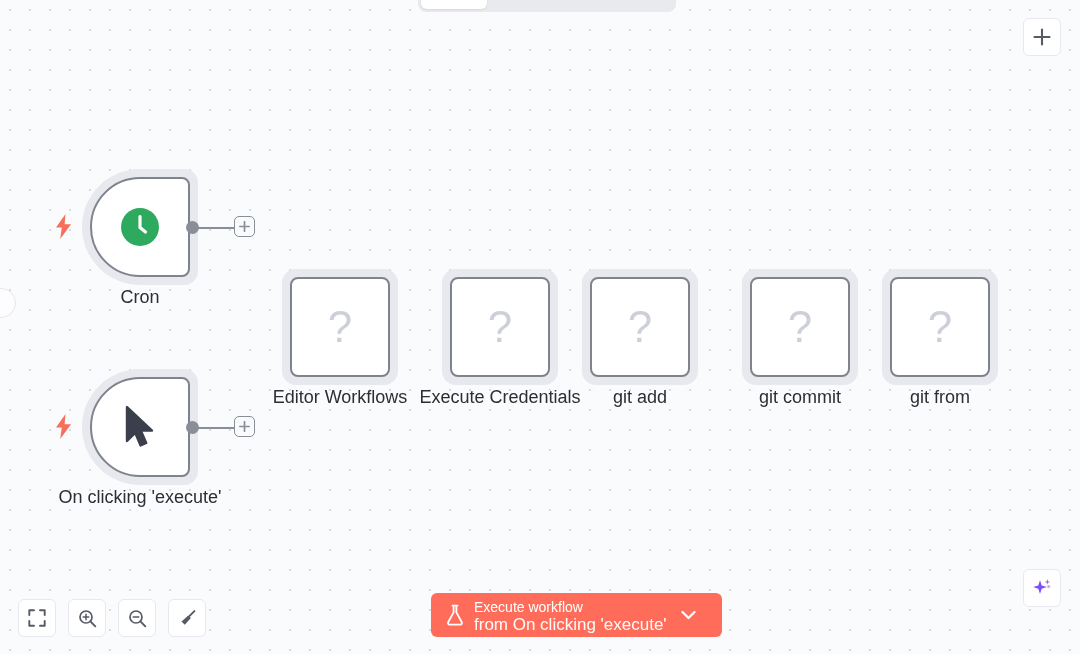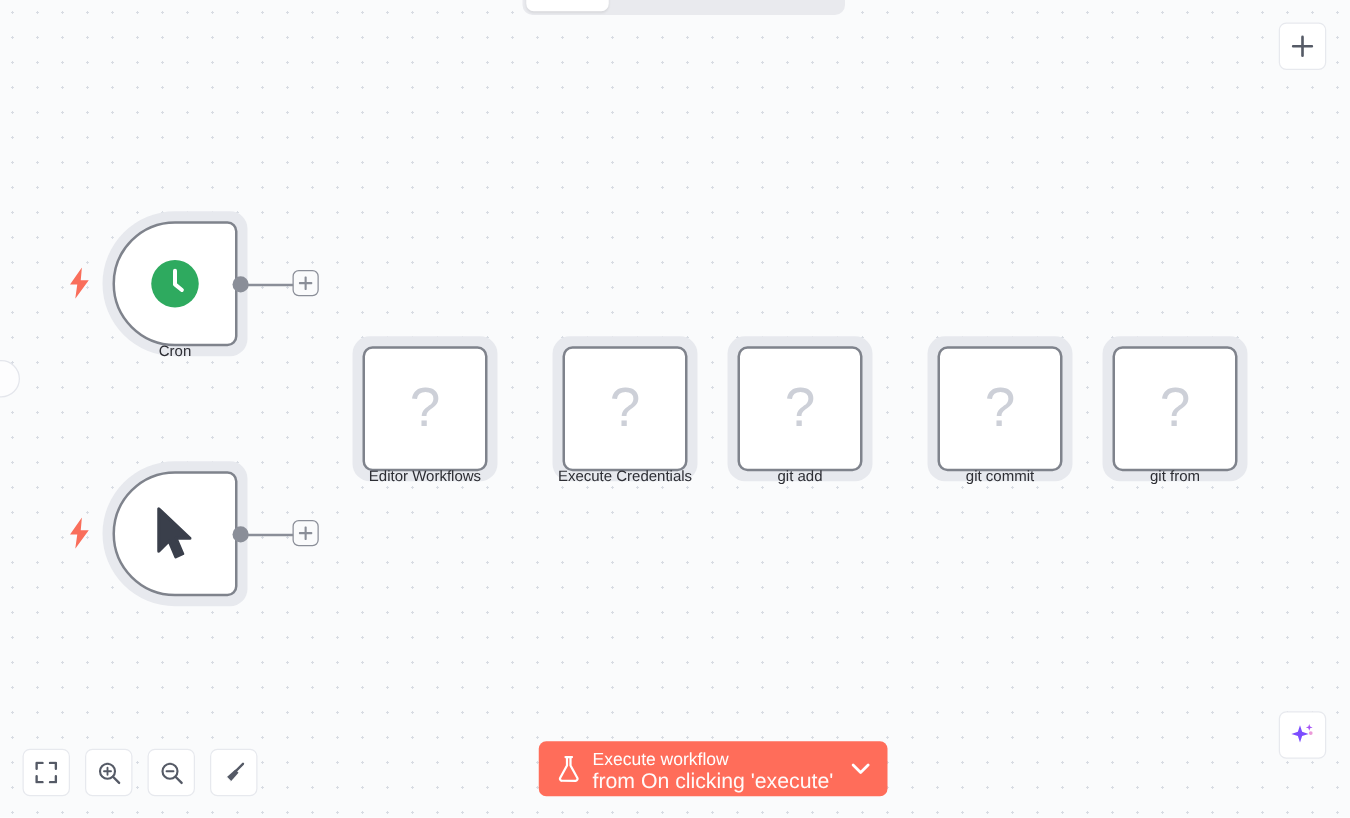--- a/index.html
+++ b/index.html
@@ -99,25 +99,25 @@
   
   .node.trigger .node-halo {
     border-radius: 58px 14px 14px 58px;
   }
   .node.trigger .node-box {
     border-radius: 50px 8px 8px 50px;
   }
 
   .node-label {
     position: absolute;
-    top: 94px;
+    top: 110px;
     left: 50%;
     transform: translateX(-50%);
     white-space: nowrap;
-    font-size: 12px;
+    font-size: 18px;
     color: #2d2e34;
     line-height: 20px;
   }
 
   .unknown-mark {
     font-size: 44px;
     color: #cdd0d8;
     font-weight: 400;
     line-height: 44px;
     user-select: none;
@@ -226,21 +226,21 @@
   
   .execute-btn {
     position: absolute;
     left: 431px;
     bottom: 17px;
     height: 44px;
     background: #ff6d5a;
     border-radius: 6px;
     display: flex;
     align-items: center;
-    padding: 0 8px 0 14px;
+    padding: 0 20px 0 14px;
     gap: 9px;
     color: #ffffff;
     cursor: pointer;
     box-sizing: border-box;
   }
   .execute-text {
     display: flex;
     flex-direction: column;
     justify-content: center;
     line-height: 1;
@@ -312,20 +312,21 @@
         <path d="M10.5 0 L1 13.5 L6.8 13.5 L5.2 25 L16 10.2 L9.6 10.2 Z" fill="#f96e5b"></path>
       </svg>
     </div>
     <div class="out-dot"></div>
     <div class="out-line"></div>
     <div class="out-plus">
       <svg width="11" height="11" viewBox="0 0 11 11">
         <path d="M5.5 0.8 V10.2 M0.8 5.5 H10.2" stroke="#8a8e98" stroke-width="1.7" stroke-linecap="round"></path>
       </svg>
     </div>
+    <div class="node-label">On clicking 'execute'</div>
   </div>
 
   <div class="node" style="left:290px; top:277px;">
     <div class="node-halo"></div>
     <div class="node-box">
       <span class="unknown-mark">?</span>
     </div>
     <div class="node-label">Editor Workflows</div>
   </div>
 

